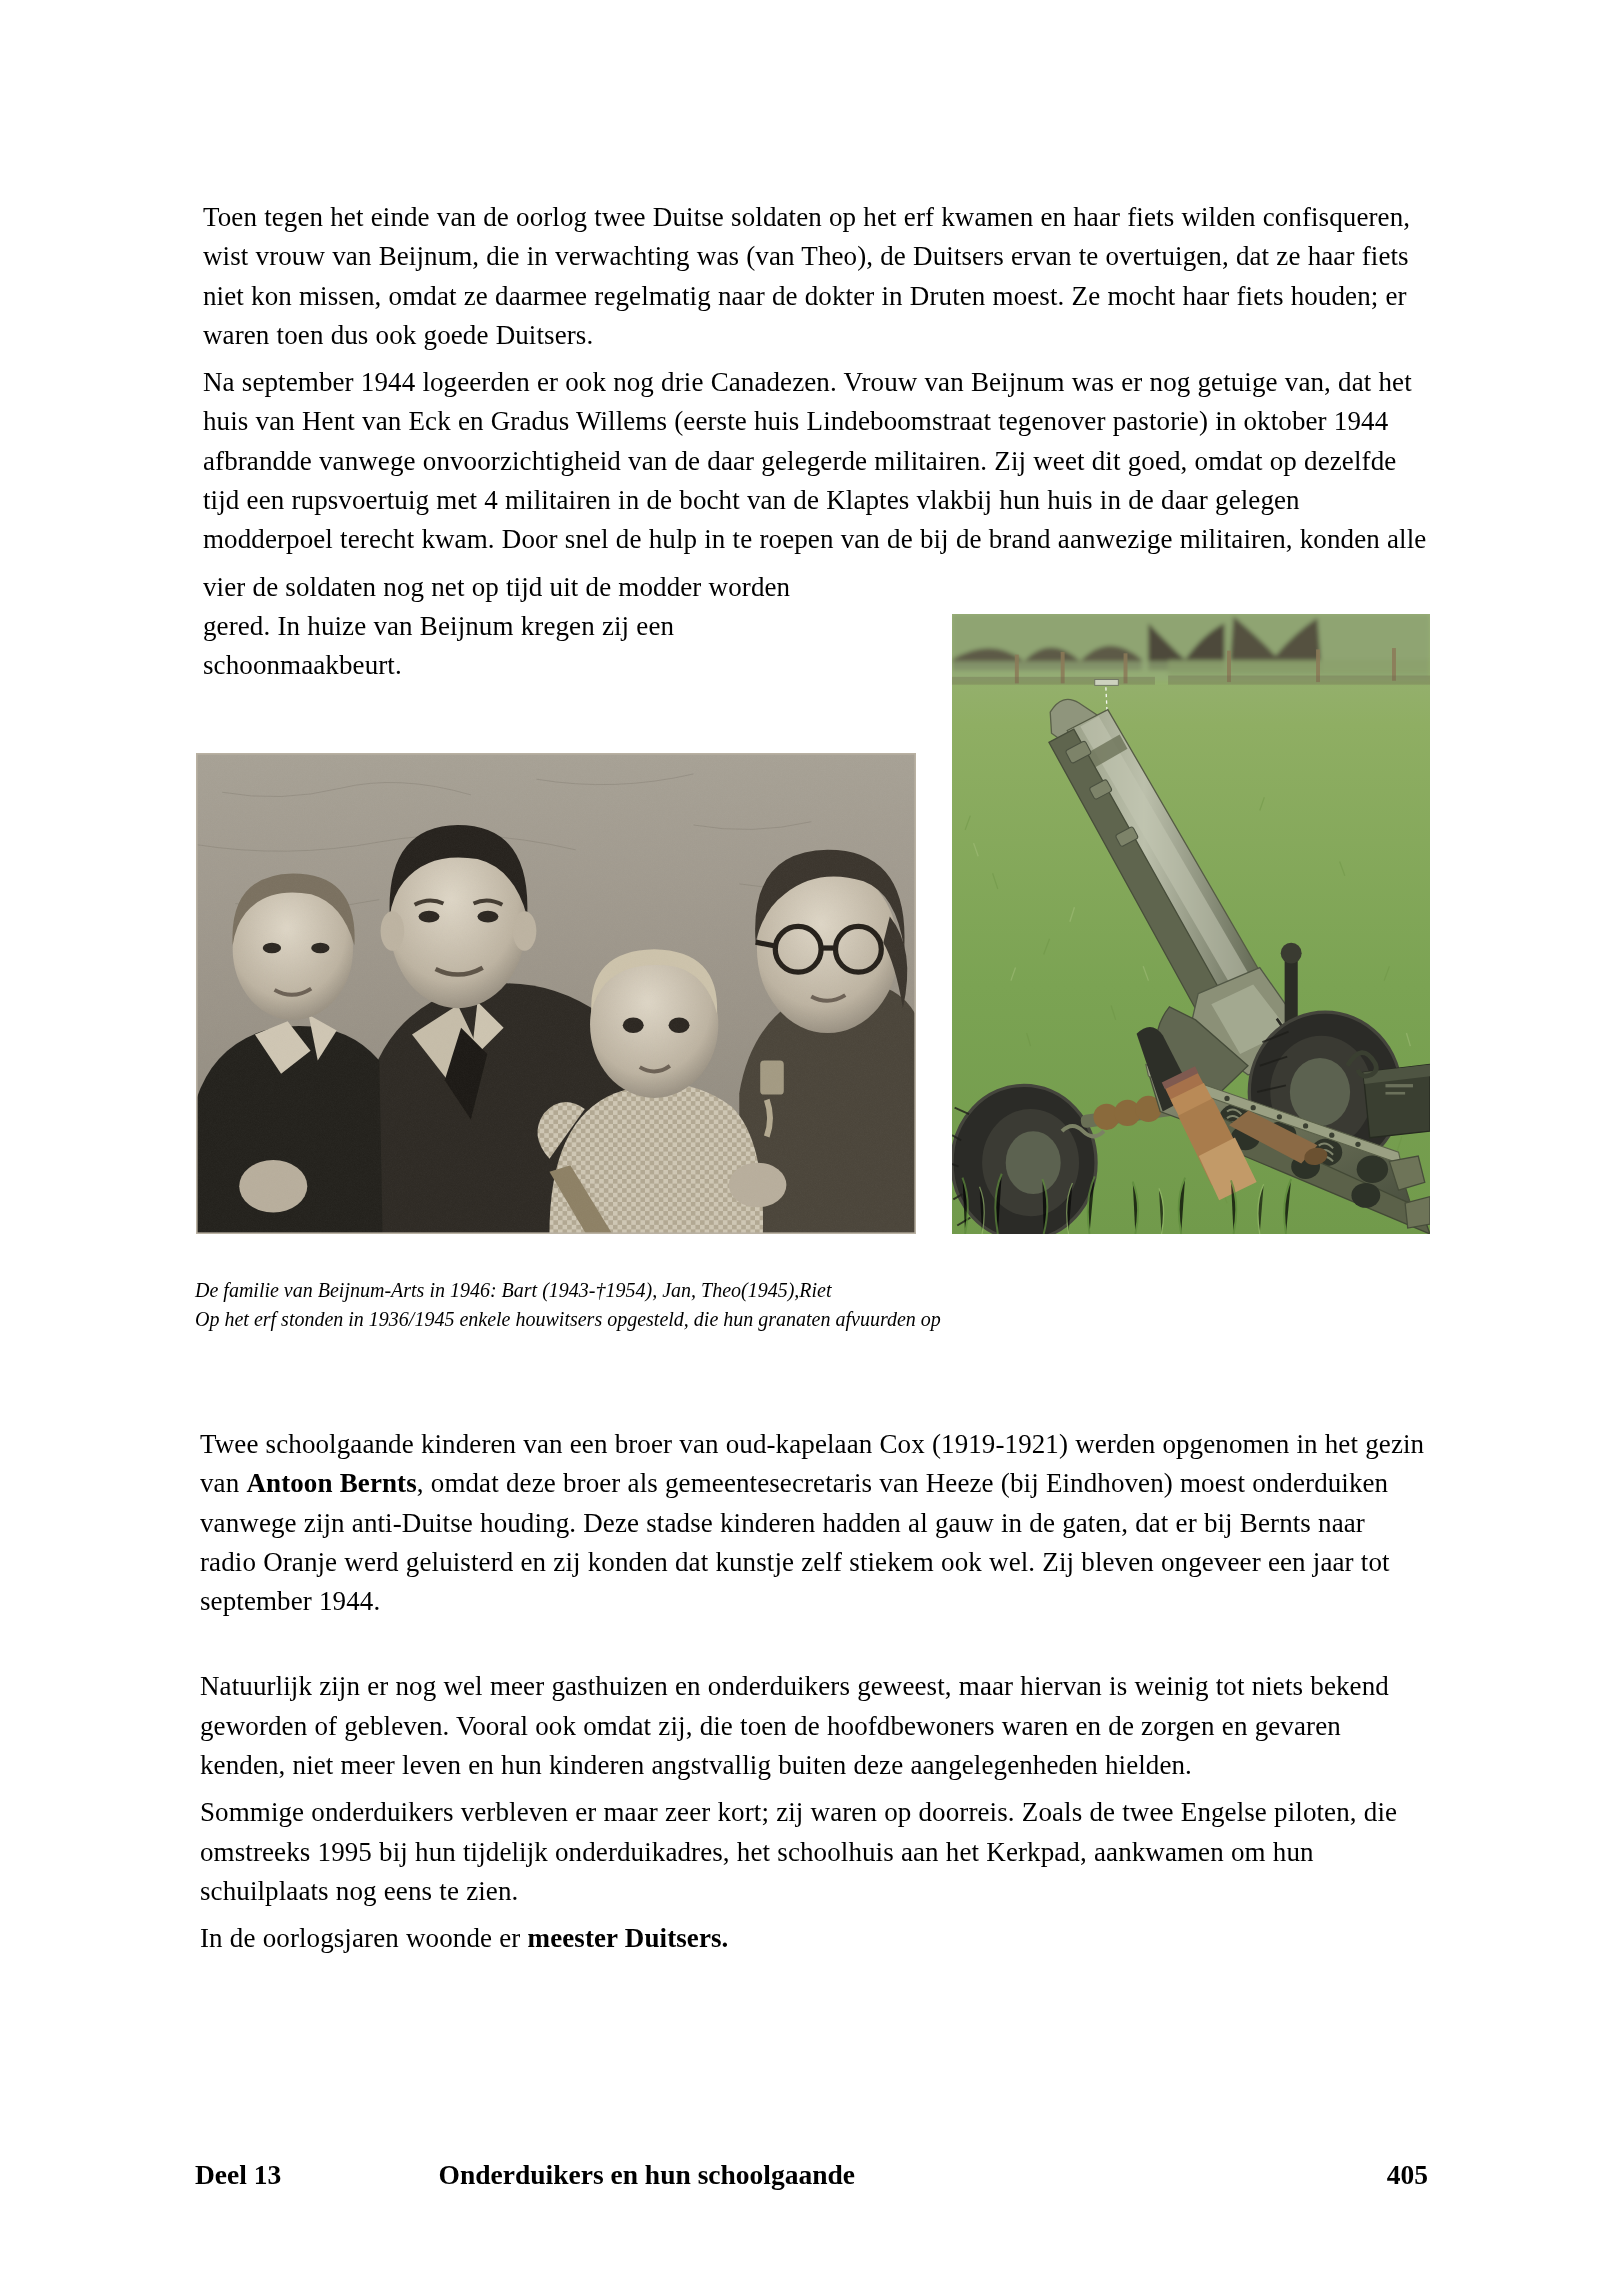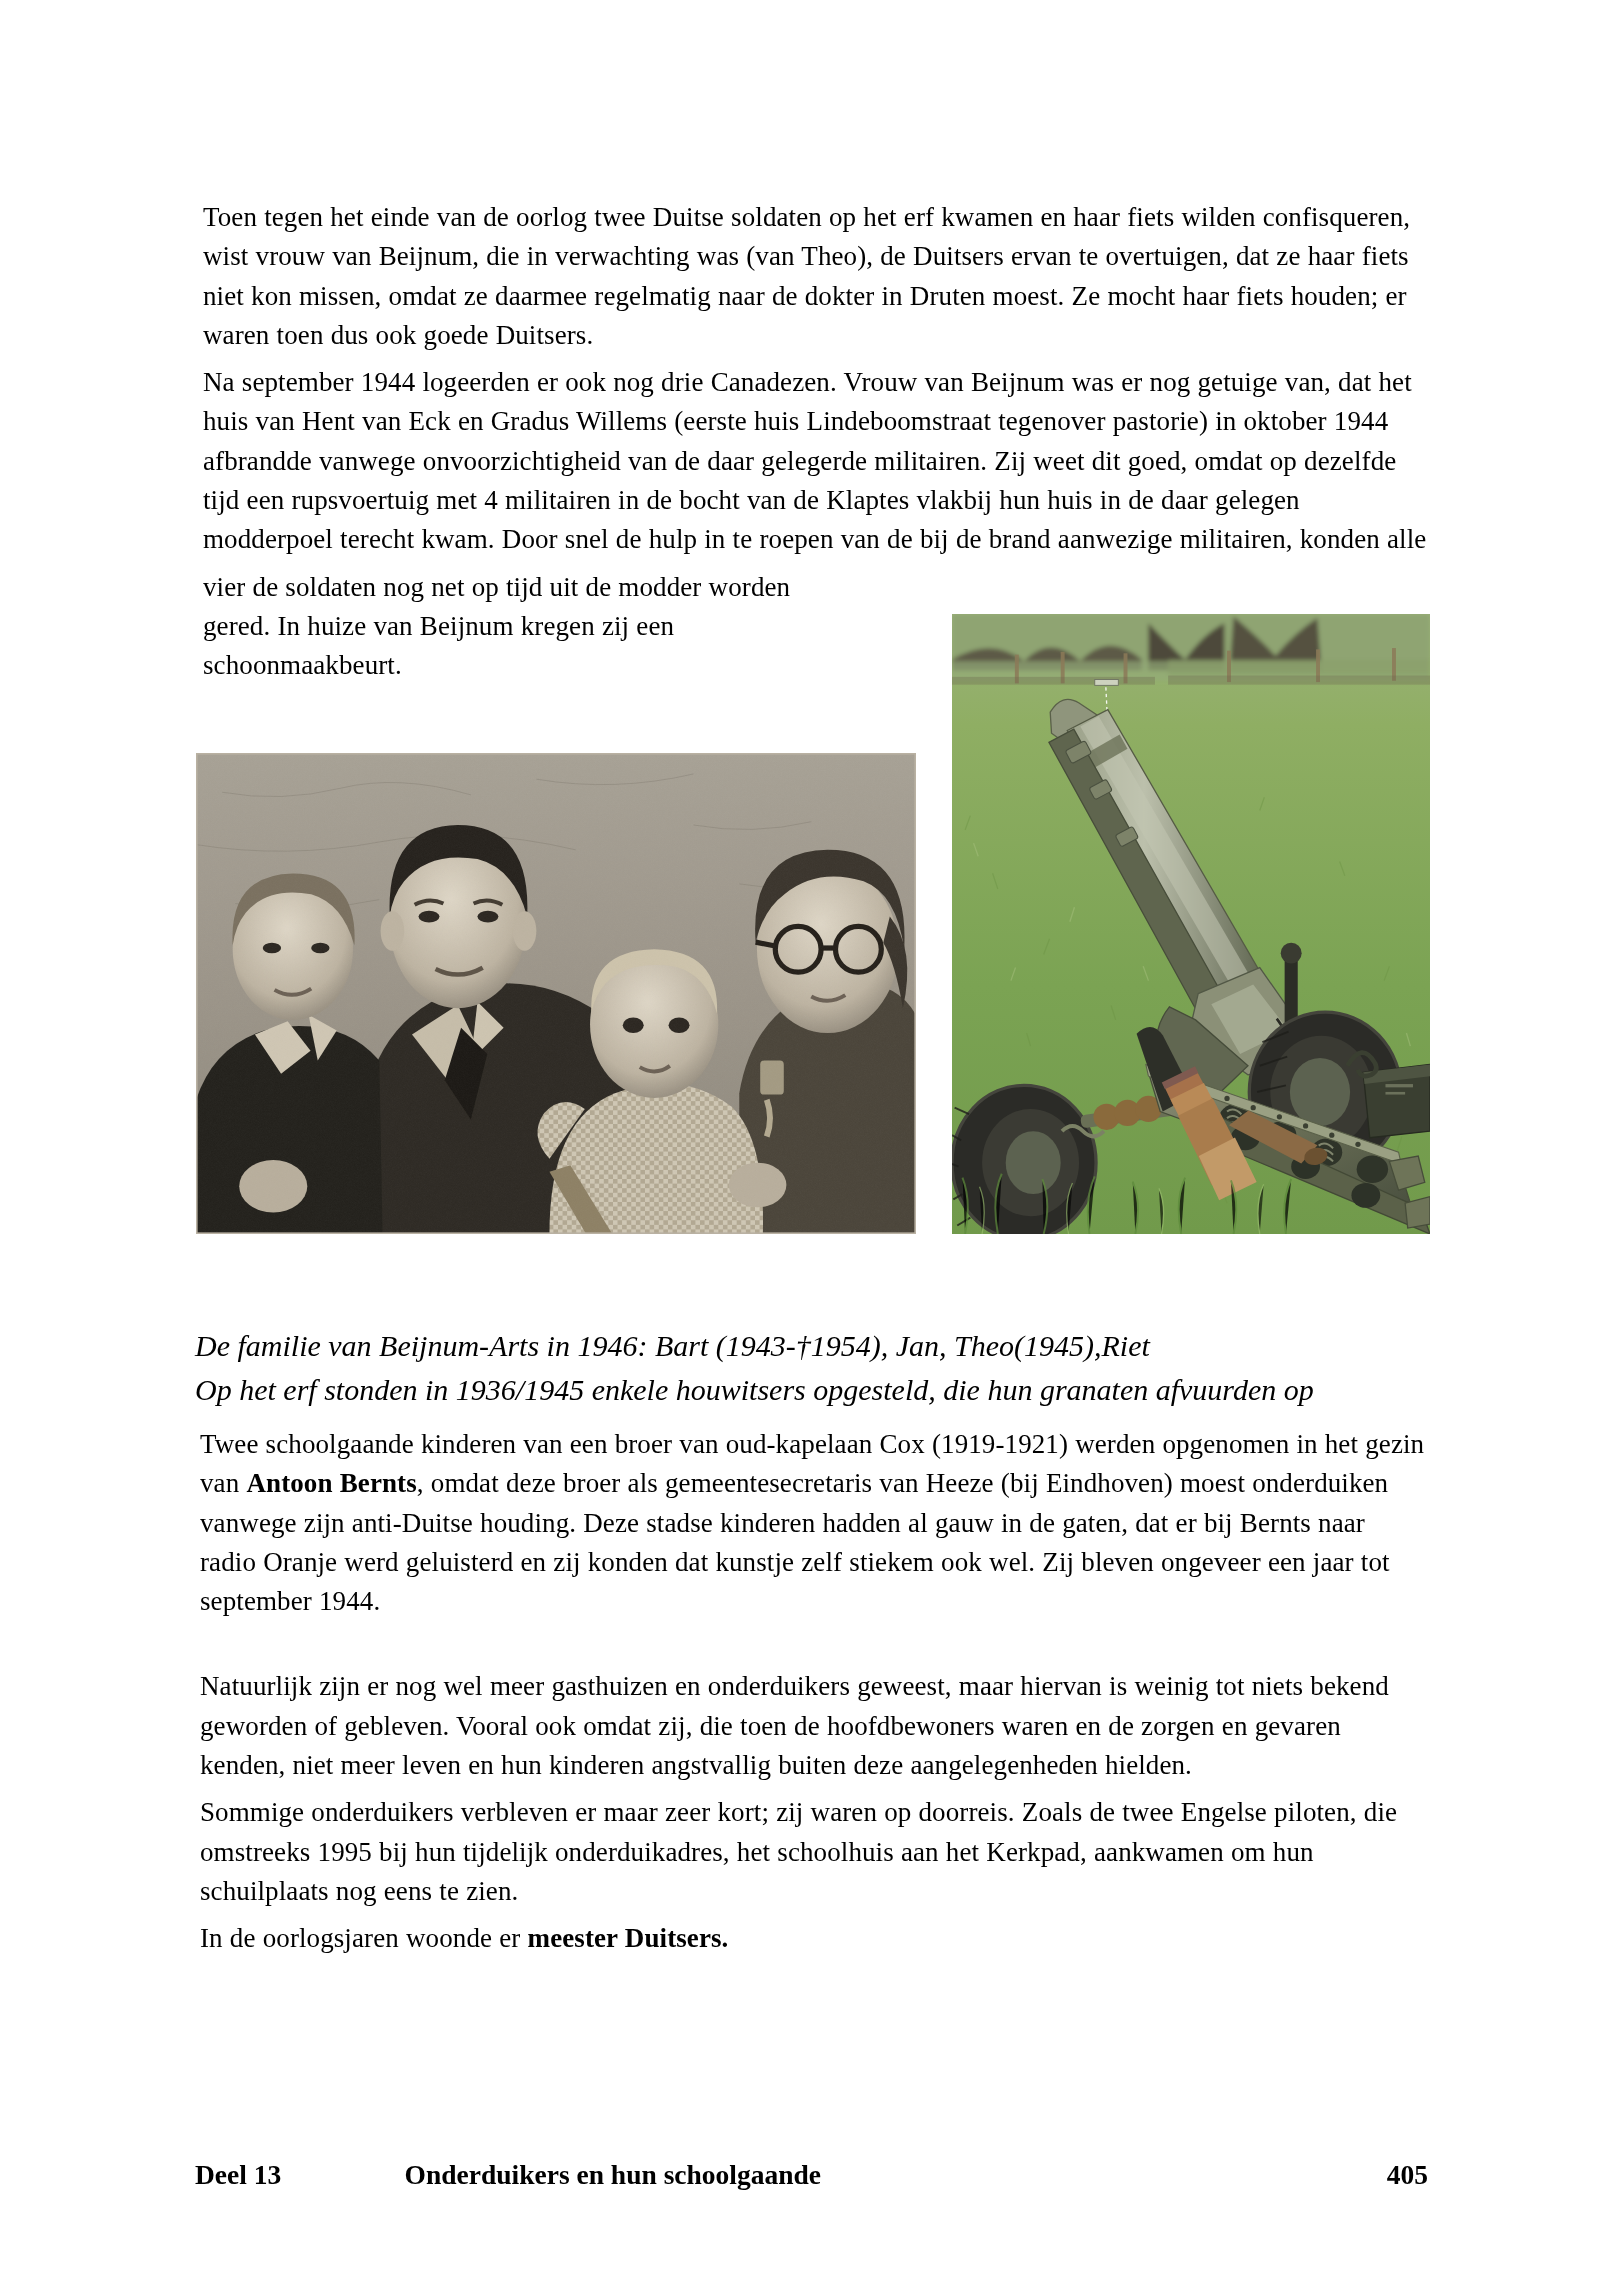--- a/index.html
+++ b/index.html
@@ -72,24 +72,23 @@
   }
 
   .photo-family svg, .photo-howitzer svg { display: block; width: 100%; height: 100%; }
 
   
   .caption {
     position: absolute;
     left: 195px;
     top: 1276px;
     width: 1243px;
-    font-size: 30px;
+    font-size: 20px;
     line-height: 1.45;
     font-style: italic;
-    margin-top: 48px;
   }
   .caption div { margin: 0; }
 
   
   .lower {
     position: absolute;
     left: 192px;
     top: 1417px;
     width: 1243px;
   }
@@ -97,20 +96,21 @@
   
   .footer {
     position: absolute;
     left: 195px;
     right: 195px;
     top: 2159px;
     display: flex;
     align-items: baseline;
     font-size: 27.5px;
     font-weight: bold;
+    gap: 34px;
   }
   .footer .f-left   { width: 190px; flex: 0 0 auto; }
   .footer .f-center { flex: 1 1 auto; text-align: left; padding-left: 19.6px; }
   .footer .f-right  { flex: 0 0 auto; text-align: right; }
 </style>
 </head>
 <body>
 
 <div class="page">
 

